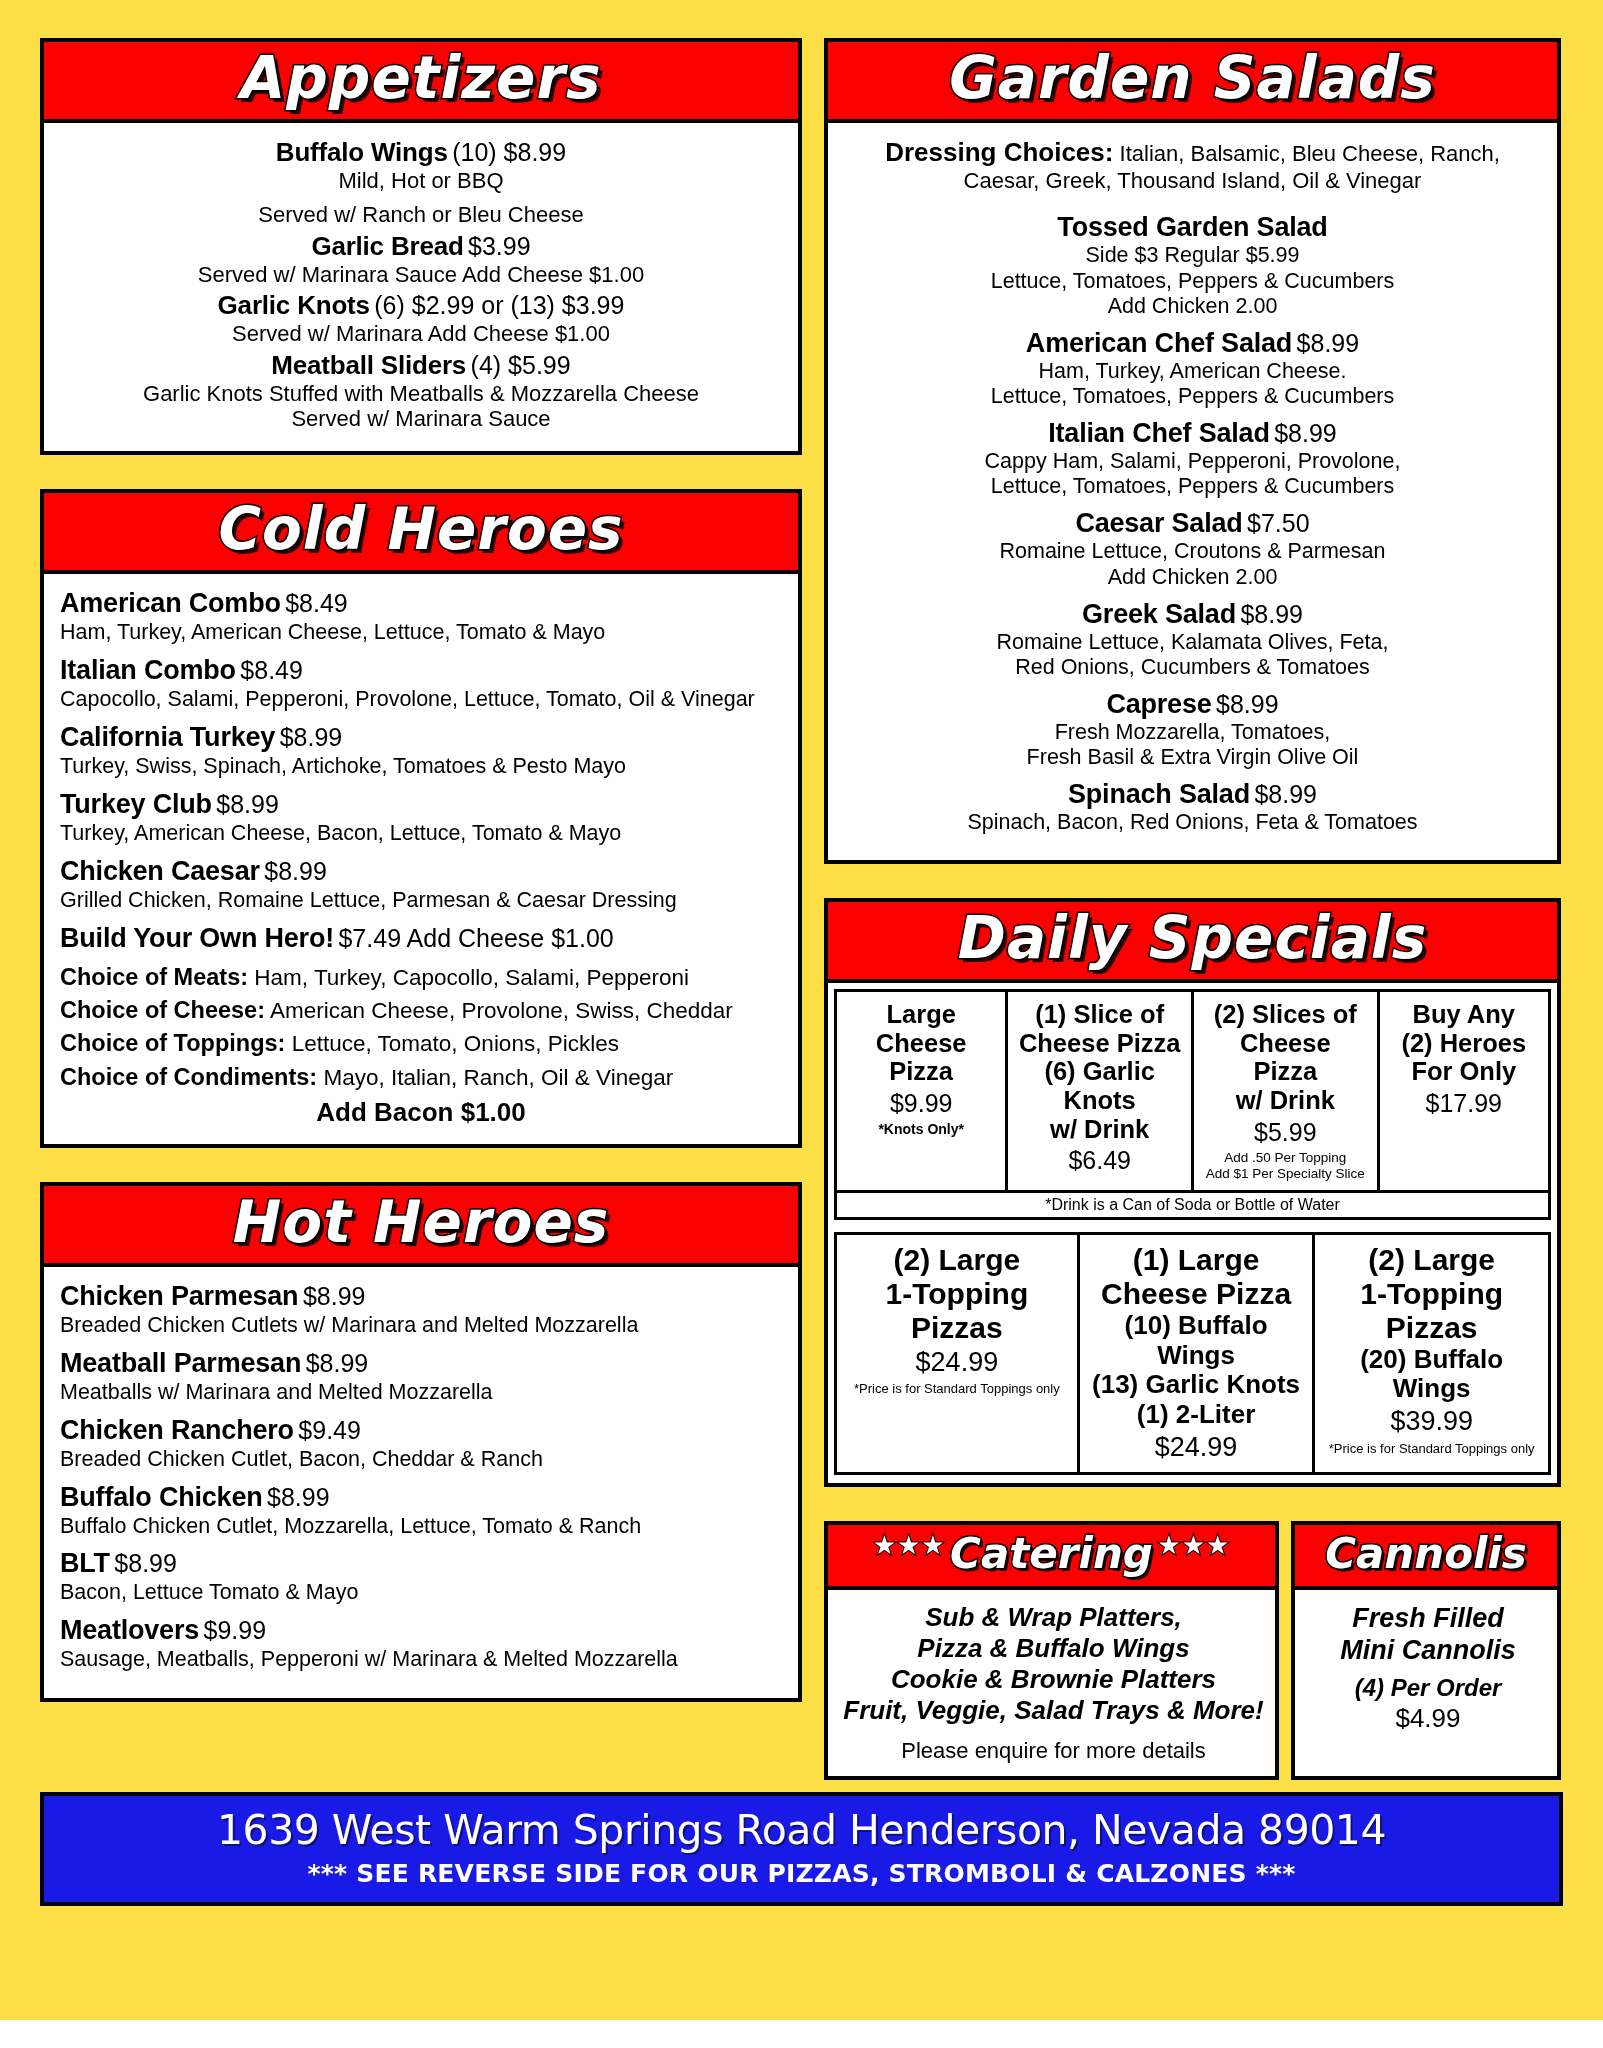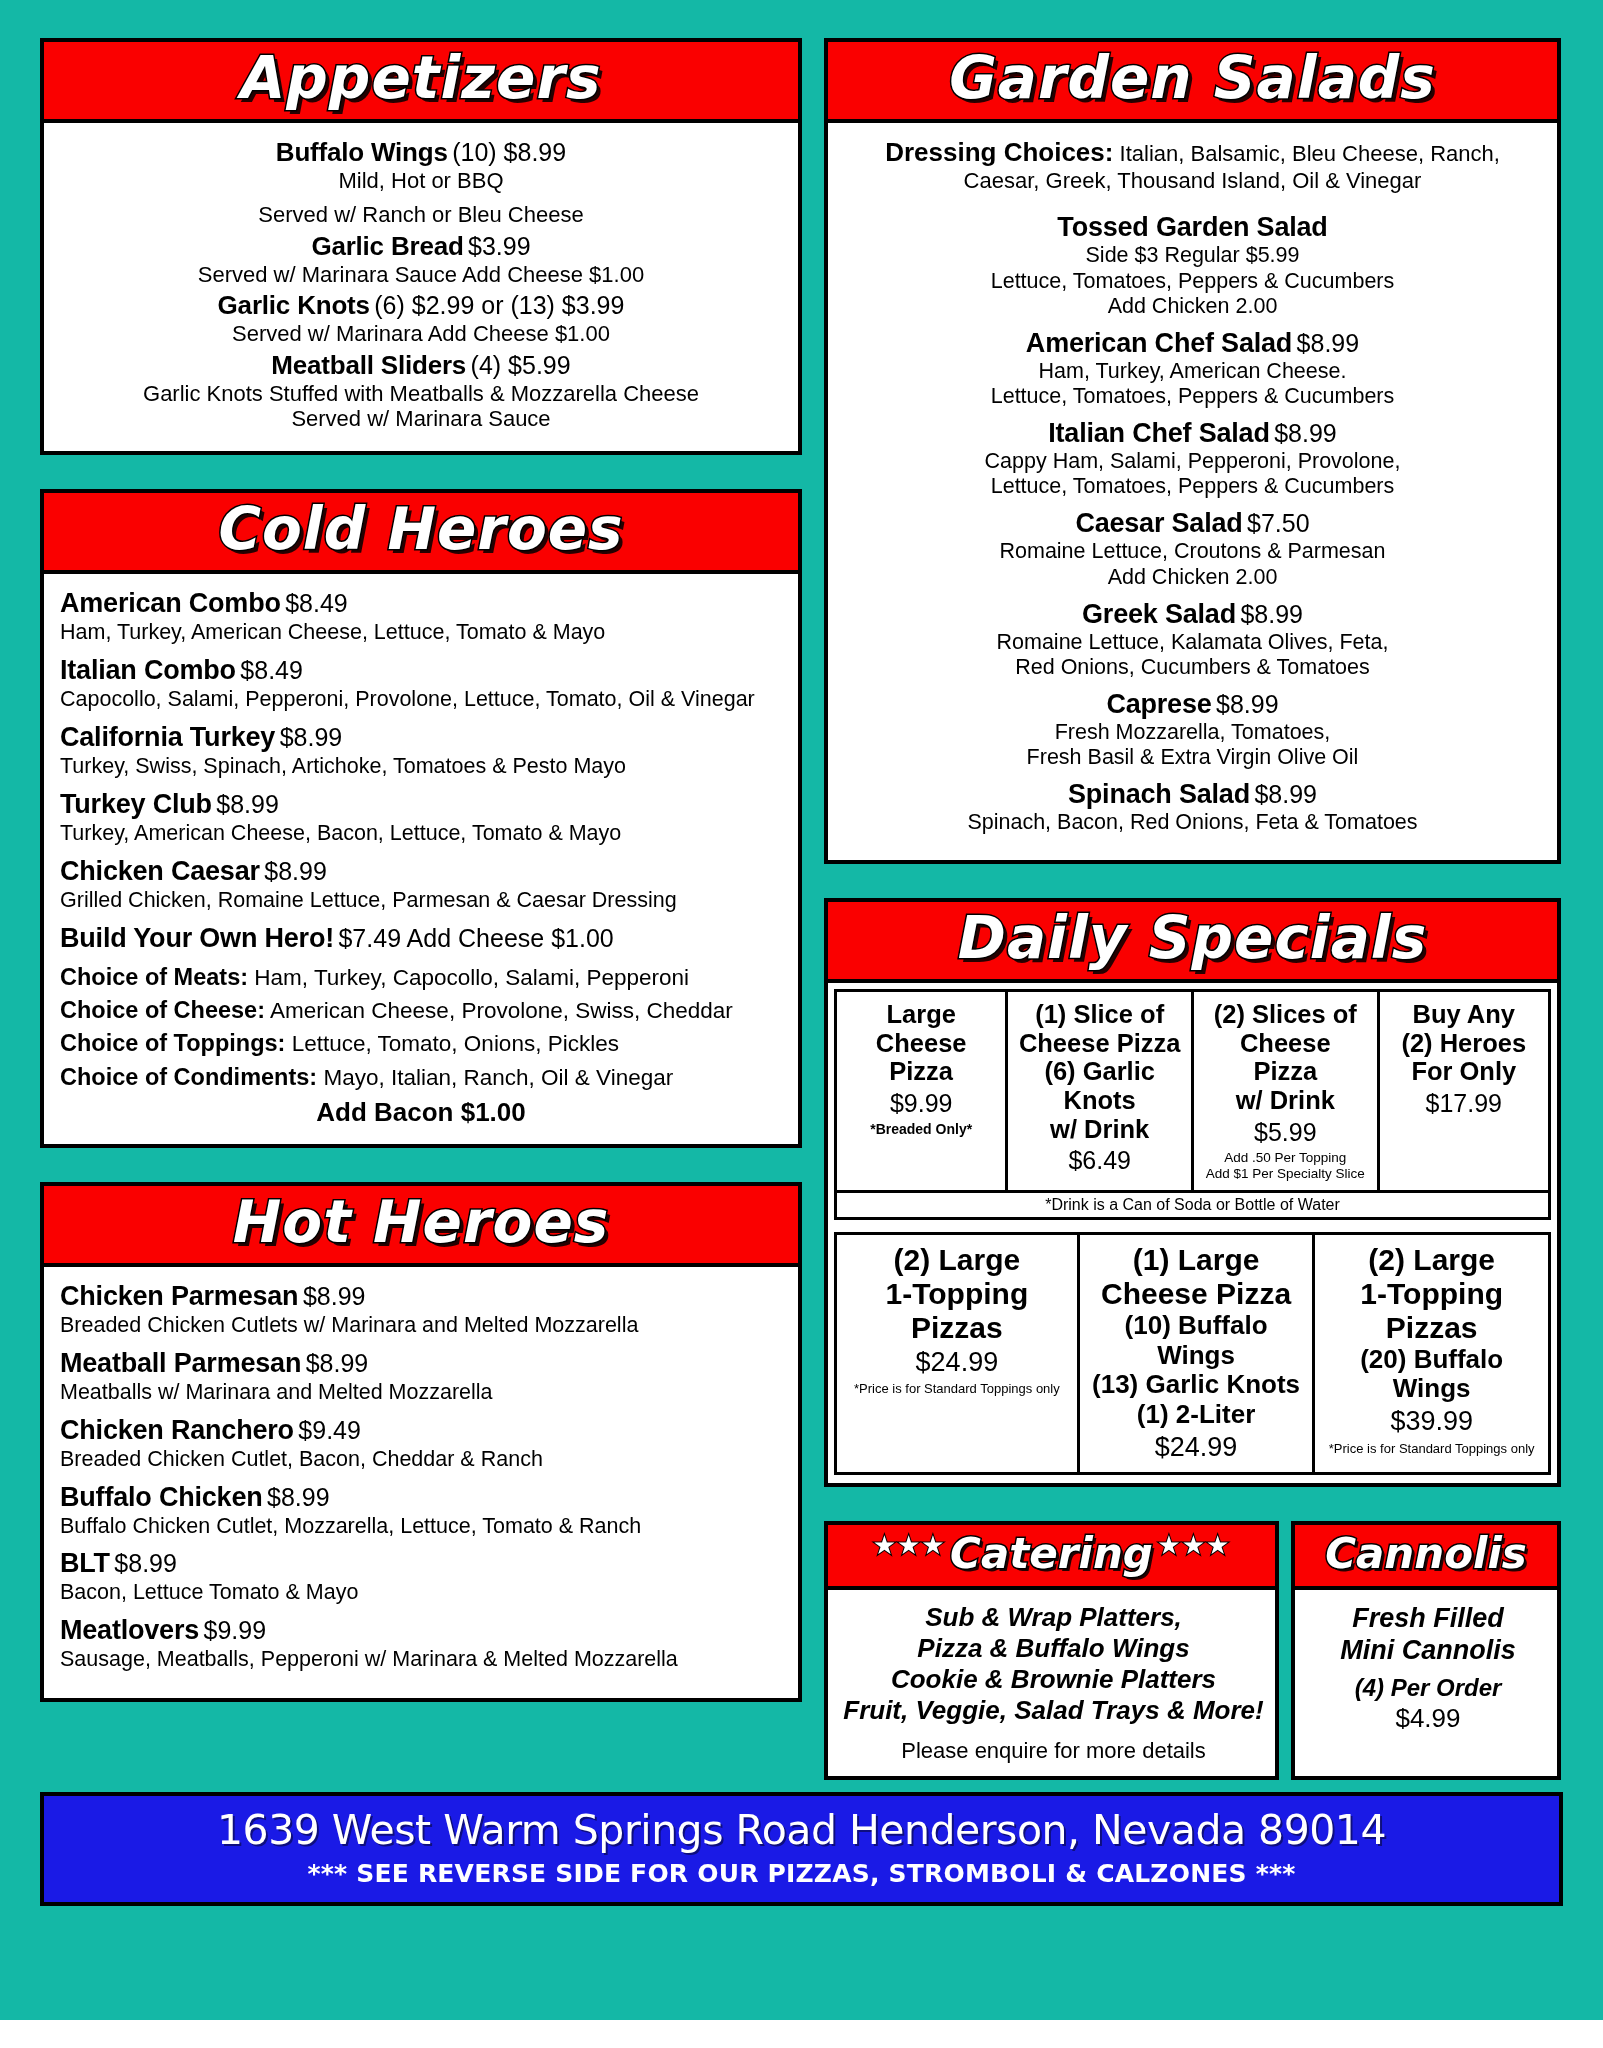--- a/index.html
+++ b/index.html
@@ -6,21 +6,21 @@
   html, body {
     width: 1603px;
     height: 2048px;
     background: #ffffff;
     font-family: "Liberation Sans", sans-serif;
   }
   .page {
     position: relative;
     width: 1603px;
     height: 2020px;
-    background: #14b8a6;
+    background: #fde047;
     padding: 38px 40px 0 40px;
   }
   .cols {
     display: flex;
     gap: 22px;
     align-items: flex-start;
   }
   .col-left { width: 762px; flex: none; }
   .col-right { width: 737px; flex: none; }
 
@@ -334,21 +334,21 @@
         </div>
         <div style="padding:6px 6px 8px 6px;">
           <table class="dstable">
             <tbody>
                 <tr>
               <td style="width:24%">
                 <div class="ds-big">Large</div>
                 <div class="ds-big">Cheese</div>
                 <div class="ds-big">Pizza</div>
                 <div class="ds-price">$9.99</div>
-                <div class="ds-note">*Breaded Only*</div>
+                <div class="ds-note">*Knots Only*</div>
               </td>
               <td style="width:26%">
                 <div class="ds-big">(1) Slice of</div>
                 <div class="ds-big">Cheese Pizza</div>
                 <div class="ds-big">(6) Garlic</div>
                 <div class="ds-big">Knots</div>
                 <div class="ds-big">w/ Drink</div>
                 <div class="ds-price">$6.49</div>
               </td>
               <td style="width:26%">

